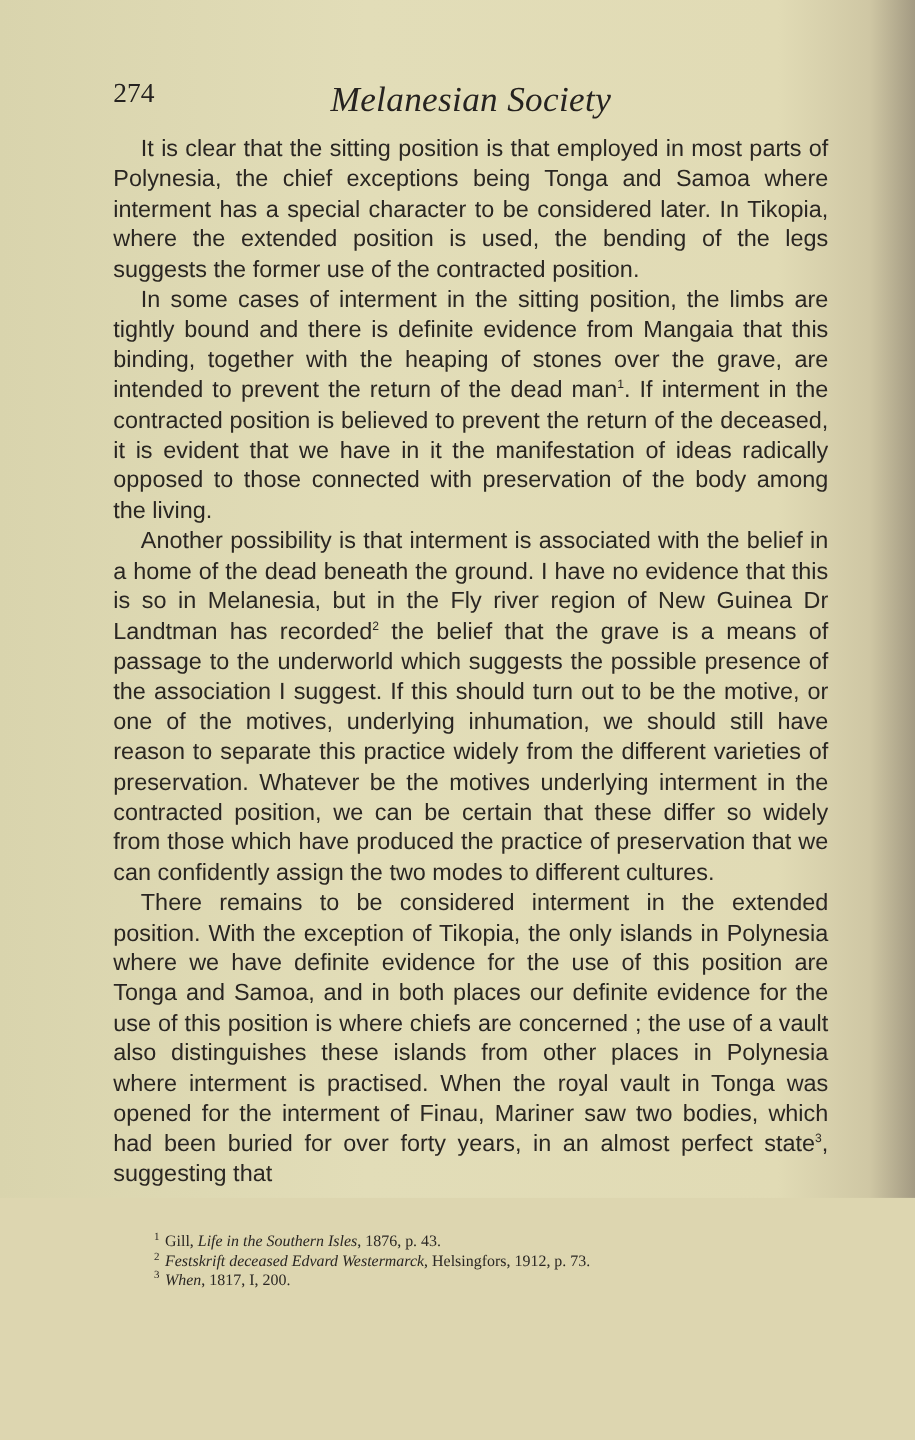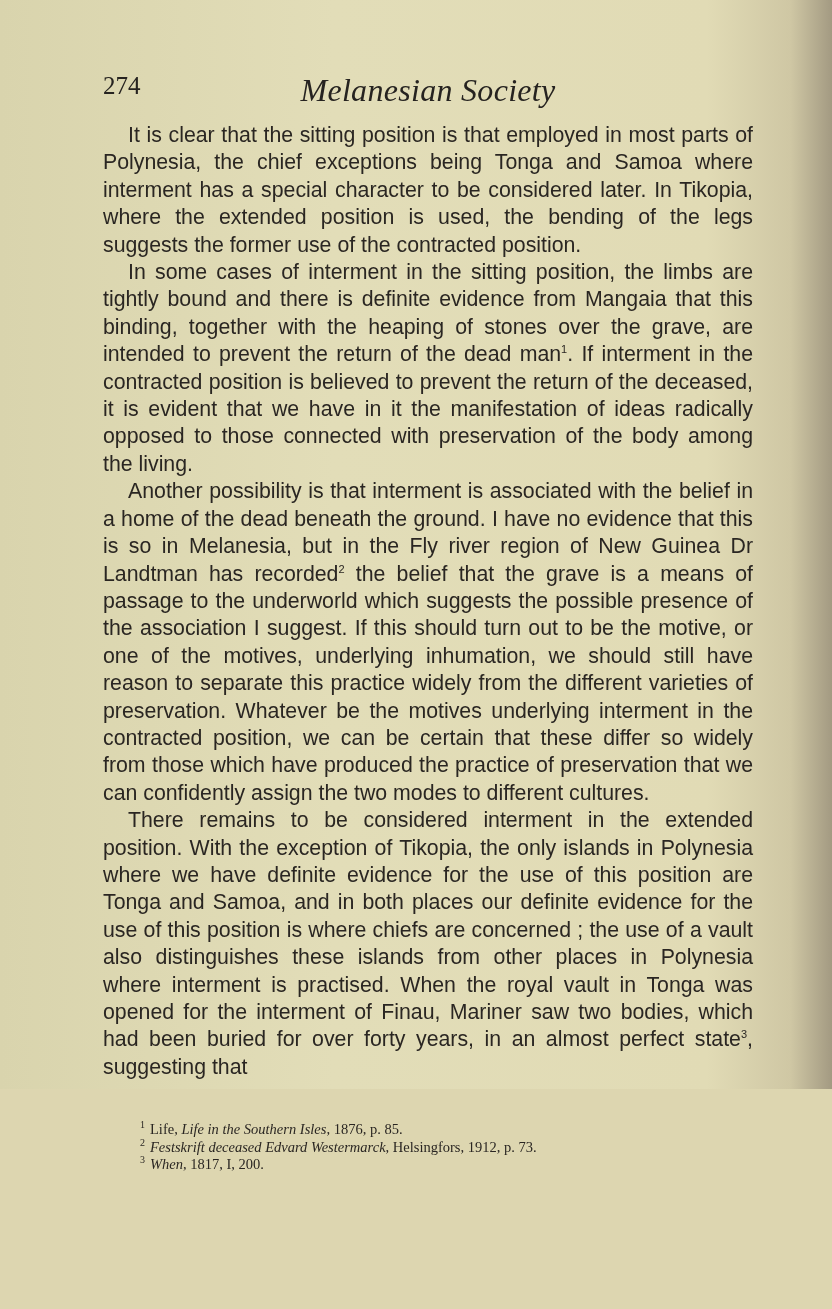--- a/index.html
+++ b/index.html
@@ -106,21 +106,21 @@
     <p>
       <span>Another possibility is that interment is associated with the belief in a home of the dead beneath the ground.  I have no evidence that this is so in Melanesia, but in the Fly river region of New Guinea Dr Landtman has recorded</span><sup>2</sup><span> the belief that the grave is a means of passage to the underworld which suggests the possible presence of the association I suggest.  If this should turn out to be the motive, or one of the motives, underlying inhumation, we should still have reason to separate this practice widely from the different varieties of preservation.  Whatever be the motives under­lying interment in the contracted position, we can be certain that these differ so widely from those which have produced the practice of preservation that we can confidently assign the two modes to different cultures.</span>
     </p>
     <p>
       <span>There remains to be considered interment in the extended position.  With the exception of Tikopia, the only islands in Polynesia where we have definite evidence for the use of this position are Tonga and Samoa, and in both places our definite evidence for the use of this position is where chiefs are con­cerned ; the use of a vault also distinguishes these islands from other places in Polynesia where interment is practised. When the royal vault in Tonga was opened for the interment of Finau, Mariner saw two bodies, which had been buried for over forty years, in an almost perfect state</span><sup>3</sup><span>, suggesting that</span>
     </p>
   </div>
 
   <div class="footnotes">
     <div class="fn">
-      <span class="fn-mark">1</span><span>Life, </span><i>Life in the Southern Isles</i><span>, 1876, p. 85.</span>
+      <span class="fn-mark">1</span><span>Gill, </span><i>Life in the Southern Isles</i><span>, 1876, p. 43.</span>
     </div>
     <div class="fn">
       <span class="fn-mark">2</span><i>Festskrift deceased Edvard Westermarck</i><span>, Helsingfors, 1912, p. 73.</span>
     </div>
     <div class="fn">
       <span class="fn-mark">3</span><i>When</i><span>, 1817, I, 200.</span>
     </div>
   </div>
 </div>
 

